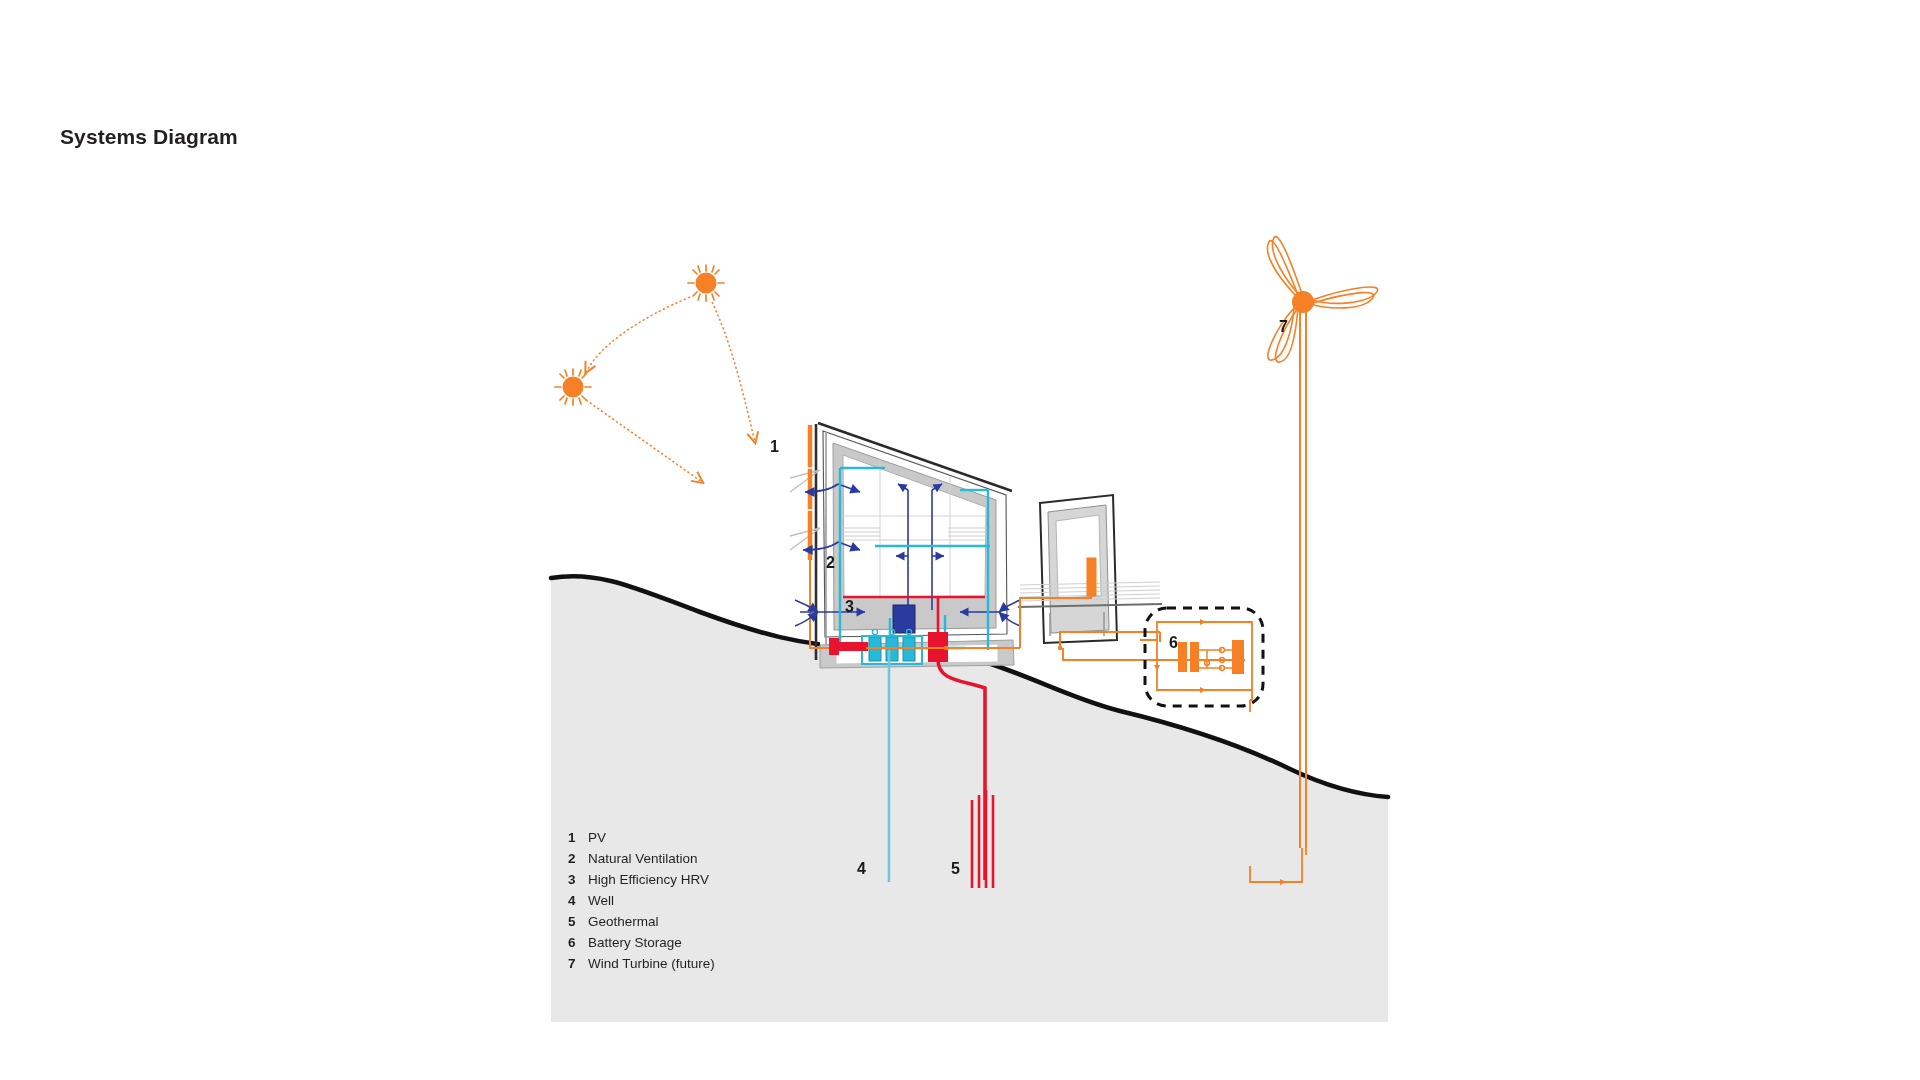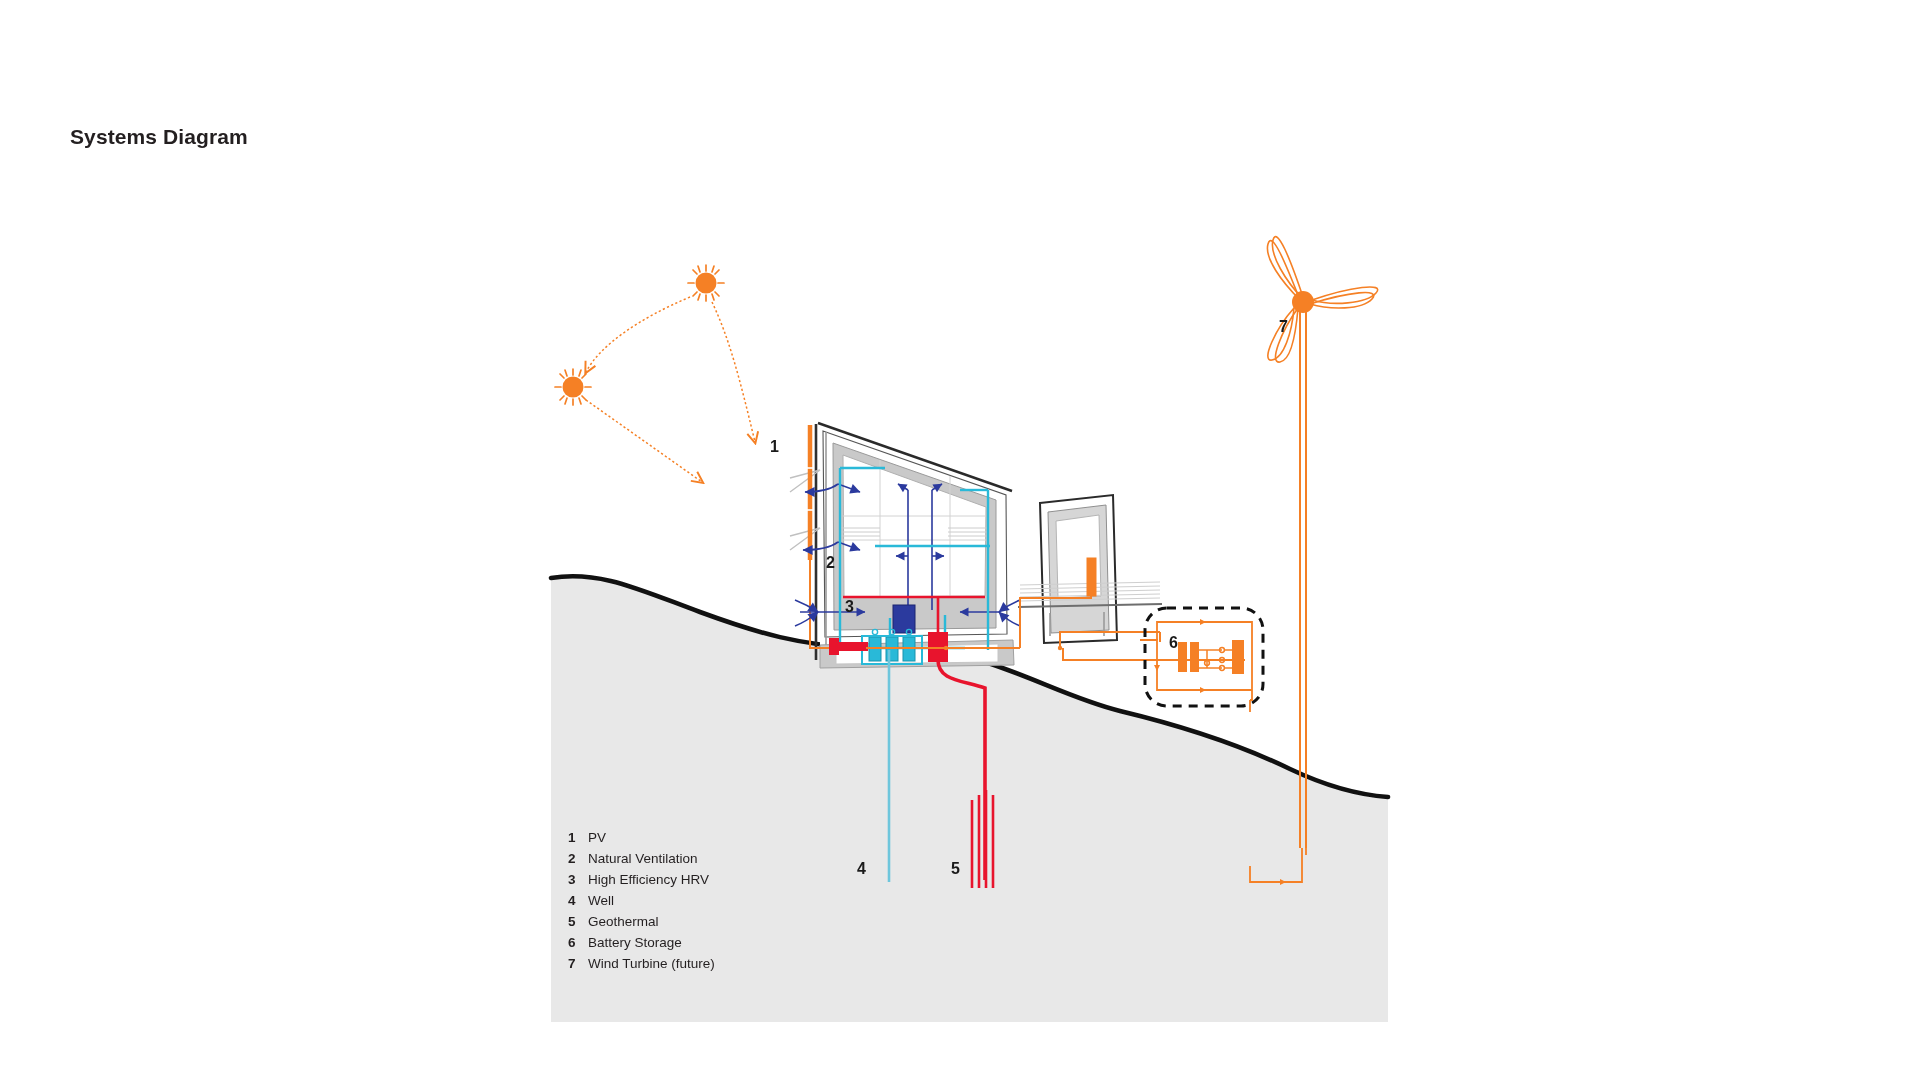--- a/index.html
+++ b/index.html
@@ -1,18 +1,18 @@
 <!DOCTYPE html>
 <html><head>
 <meta charset="utf-8">
 <style>
   html,body{margin:0;padding:0;background:#ffffff;}
   body{width:1920px;height:1080px;position:relative;overflow:hidden;
        font-family:"Liberation Sans",sans-serif;-webkit-font-smoothing:antialiased;}
-  #page-title{position:absolute;left:70px;top:125px;font-size:21px;font-weight:bold;
+  #page-title{position:absolute;left:60px;top:125px;font-size:21px;font-weight:bold;
        letter-spacing:.1px;color:#231f20;}
   #diagram{position:absolute;left:0;top:0;width:1920px;height:1080px;}
   .legend-num{font-weight:bold;fill:#231f20;font-size:13.5px;}
   .legend-lbl{fill:#231f20;font-size:13.5px;}
   .callout{font-weight:bold;fill:#1a1a1a;font-size:16px;}
 </style>
 </head>
 <body>
 
 <div id="page-title">Systems Diagram</div>

